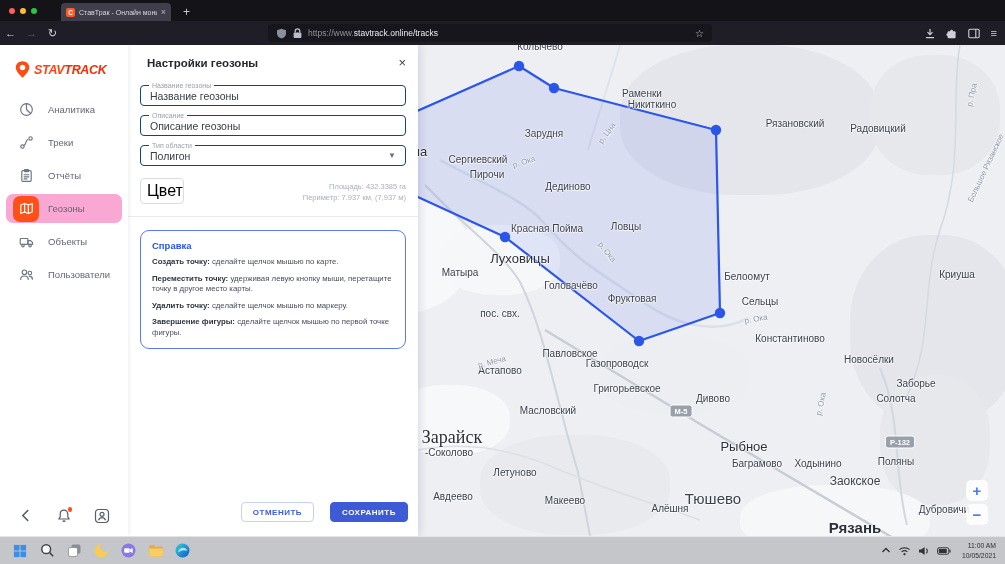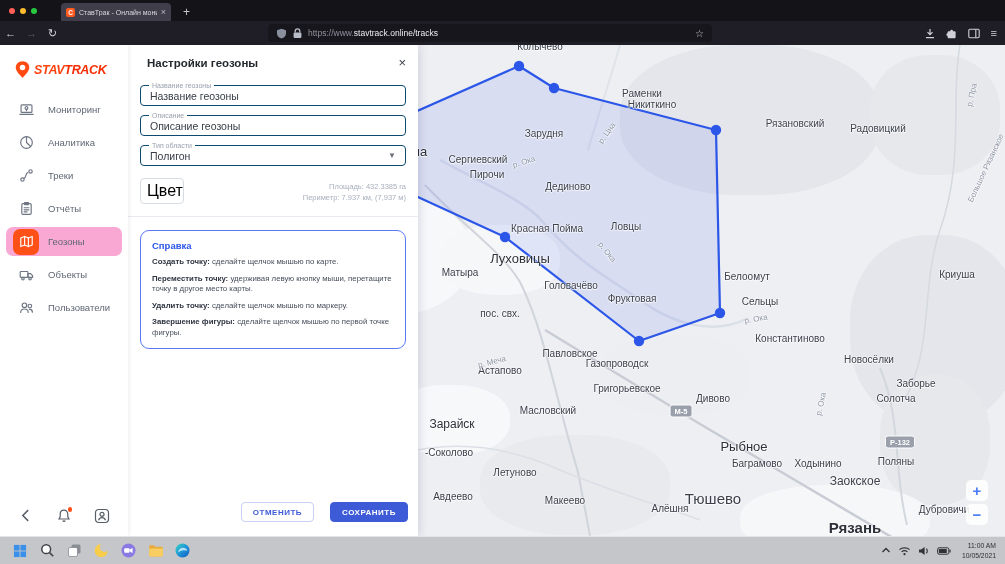--- a/index.html
+++ b/index.html
@@ -159,21 +159,21 @@
       <div class="map-label" style="left: 869px; top: 359px; font-size: 10px;">Новосёлки</div>
       <div class="map-label" style="left: 570px; top: 353px; font-size: 10px;">Павловское</div>
       <div class="map-label" style="left: 617px; top: 363px; font-size: 10px;">Газопроводск</div>
       <div class="map-label river" style="left: 492px; top: 362px; font-size: 8px; transform: translate(-50%, -50%) rotate(-14deg);">р. Меча</div>
       <div class="map-label" style="left: 916px; top: 383px; font-size: 10px;">Заборье</div>
       <div class="map-label" style="left: 627px; top: 388px; font-size: 10px;">Григорьевское</div>
       <div class="map-label" style="left: 896px; top: 398px; font-size: 10px;">Солотча</div>
       <div class="map-label" style="left: 713px; top: 398px; font-size: 10px;">Дивово</div>
       <div class="map-label" style="left: 548px; top: 410px; font-size: 10px;">Масловский</div>
       <div class="map-label river" style="left: 821px; top: 404px; font-size: 8px; transform: translate(-50%, -50%) rotate(-78deg);">р. Ока</div>
-      <div class="map-label big" style="left: 452px; top: 424px; font-size: 12px;">Зарайск</div>
+      <div class="map-label big" style="left: 452px; top: 437px; font-size: 18px; font-family: Liberation Serif, serif;">Зарайск</div>
       <div class="map-label big" style="left: 744px; top: 446px; font-size: 13px;">Рыбное</div>
       <div class="map-label" style="left: 449px; top: 452px; font-size: 10px;">-Соколово</div>
       <div class="map-label" style="left: 757px; top: 463px; font-size: 10px;">Баграмово</div>
       <div class="map-label" style="left: 818px; top: 463px; font-size: 10px;">Ходынино</div>
       <div class="map-label" style="left: 896px; top: 461px; font-size: 10px;">Поляны</div>
       <div class="map-label" style="left: 515px; top: 472px; font-size: 10px;">Летуново</div>
       <div class="map-label" style="left: 855px; top: 481px; font-size: 12px;">Заокское</div>
       <div class="map-label" style="left: 453px; top: 496px; font-size: 10px;">Авдеево</div>
       <div class="map-label" style="left: 713px; top: 498px; font-size: 15px;">Тюшево</div>
       <div class="map-label" style="left: 565px; top: 500px; font-size: 10px;">Макеево</div>
@@ -244,31 +244,20 @@
     <svg width="19" height="19" viewBox="0 0 18 18">
       <path d="M9 1.2C5.4 1.2 2.6 3.9 2.6 7.2 2.6 11.4 9 16.8 9 16.8s6.4-5.4 6.4-9.6C15.4 3.9 12.6 1.2 9 1.2Z" fill="#ff4a12"></path>
       <circle cx="9" cy="7" r="2.6" fill="#fff"></circle>
     </svg>
     <span class="wordmark"><span>STAV</span><span class="trk">TRACK</span></span>
   </div>
   <div class="menu">
       <div class="side-item">
         <span class="side-ic">
           <svg width="15" height="15" viewBox="0 0 16 16" fill="none" stroke="currentColor" stroke-width="1.25" stroke-linecap="round" stroke-linejoin="round">
-            <rect x="2.2" y="3" width="11.6" height="8" rx="1"></rect>
-            <path d="M1 13.2h14"></path>
-            <circle cx="8" cy="6.3" r="1.5"></circle>
-            <path d="M8 7.8v1.4"></path>
-          </svg>
-        </span>
-        <span class="side-label">Мониторинг</span>
-      </div>
-      <div class="side-item">
-        <span class="side-ic">
-          <svg width="15" height="15" viewBox="0 0 16 16" fill="none" stroke="currentColor" stroke-width="1.25" stroke-linecap="round" stroke-linejoin="round">
             <circle cx="8" cy="8" r="6.2"></circle>
             <path d="M8 1.8V8l4.4 4.3"></path>
           </svg>
         </span>
         <span class="side-label">Аналитика</span>
       </div>
       <div class="side-item">
         <span class="side-ic">
           <svg width="15" height="15" viewBox="0 0 16 16" fill="none" stroke="currentColor" stroke-width="1.25" stroke-linecap="round" stroke-linejoin="round">
             <circle cx="3.7" cy="12.3" r="1.8"></circle>

